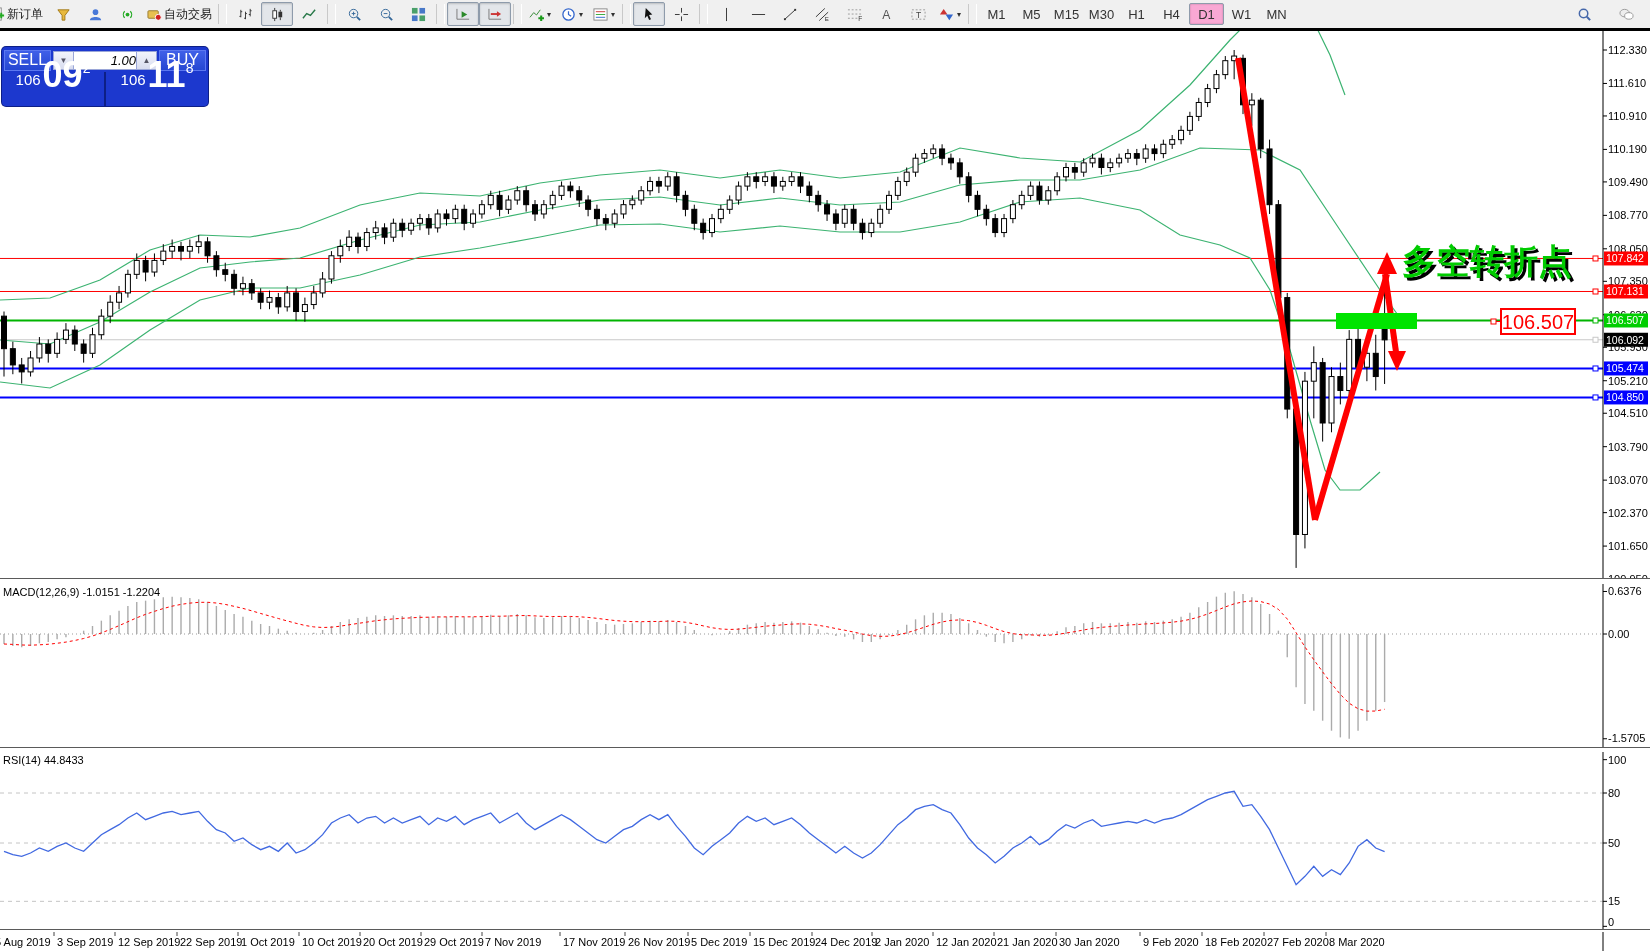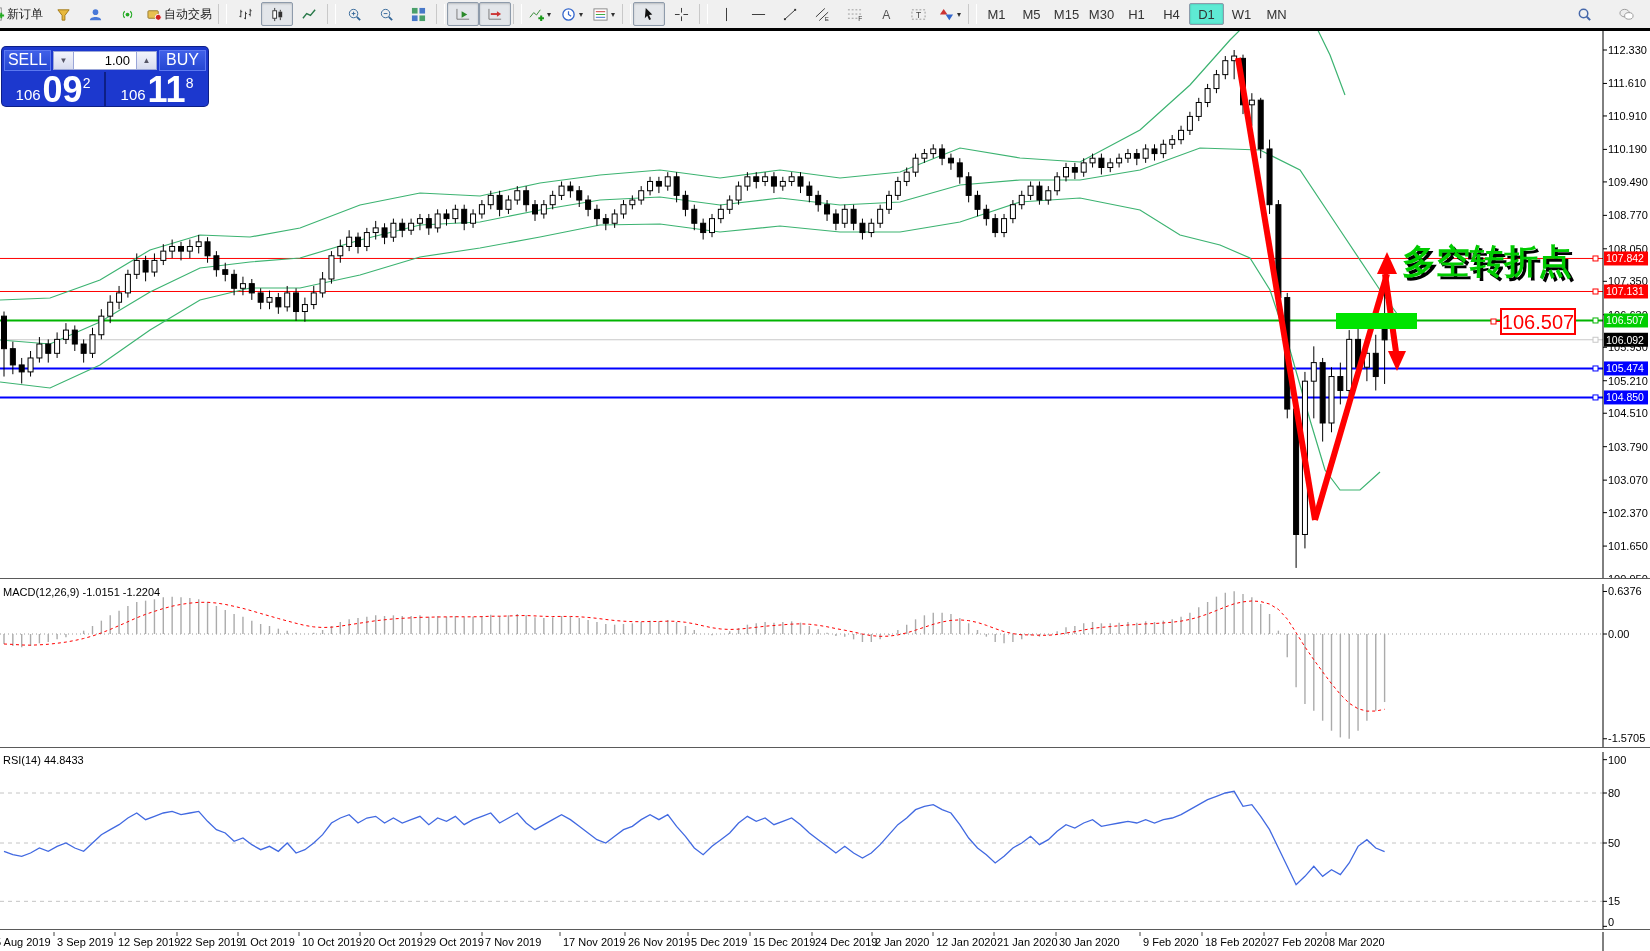--- a/index.html
+++ b/index.html
@@ -10,42 +10,42 @@
     display:flex;align-items:center;overflow:hidden;}
   .tb-group{display:flex;align-items:center;height:100%;}
   .tb-sep{width:7px;height:20px;border-left:1px solid #c9c9c9;border-right:1px solid #ffffff;margin:0 2px;}
   .tb-btn{height:22px;min-width:24px;padding:0 3px;display:flex;align-items:center;justify-content:center;
     border:1px solid transparent;border-radius:2px;cursor:default;gap:2px;}
   .tb-btn.pressed{border:1px solid #8e9bab;background:#e3e6ea;box-shadow:inset 0 1px 2px rgba(0,0,0,.18);}
   .tb-label{font-size:12px;color:#222;white-space:nowrap;}
   .tb-dd{font-size:8px;color:#333;margin-left:1px;}
   .tb-tf{height:20px;min-width:27px;padding:0 3px;display:flex;align-items:center;justify-content:center;
     font-size:13px;color:#333;border:1px solid transparent;border-radius:2px;}
-  .tb-tf.pressed{border:1px solid #8e9bab;background:#5eead4;box-shadow:inset 0 0 2px rgba(0,0,0,.25);}
+  .tb-tf.pressed{border:1px solid #8e9bab;background:#f9a8d4;box-shadow:inset 0 0 2px rgba(0,0,0,.25);}
   .tb-right{margin-left:auto;display:flex;align-items:center;padding-right:8px;gap:10px;}
   .clip-first{margin-left:-14px;}
   #top-border{position:absolute;left:0;top:28px;width:1650px;height:3px;background:#000;}
   
   .panel{position:absolute;left:0;background:#fff;}
   .divider{position:absolute;left:0;width:1650px;background:#fff;border-top:1px solid #5a5a5a;border-bottom:1px solid #5a5a5a;}
   #chart-title{position:absolute;left:8px;top:34px;font-size:12px;color:#1a1a1a;display:flex;gap:10px;align-items:center;}
   #chart-title .tri{color:#000;font-size:9px;}
   
   #trade-panel{position:absolute;left:2px;top:47px;width:206px;height:59px;background:#1c38ce;
     border-radius:4px;box-shadow:0 0 0 1px #0d1f86;}
   #tp-row1{display:flex;align-items:center;height:22px;padding:2px 2px 0 2px;gap:2px;}
   .tp-btn{flex:0 0 45px;height:19px;background:linear-gradient(#4060e8,#2446d2);color:#fff;font-size:16px;
     display:flex;align-items:center;justify-content:center;border-radius:0;border:1px solid #5c78f0;}
   #tp-spin{flex:1;display:flex;height:19px;}
   .tp-spin-btn{width:19px;background:linear-gradient(#f2f4fb,#d8dcef);border:1px solid #9aa6d8;color:#556;
     font-size:8px;display:flex;align-items:center;justify-content:center;}
   #tp-vol{flex:1;background:#fff;border-top:1px solid #9aa6d8;border-bottom:1px solid #9aa6d8;
-    font-size:13px;color:#000;display:flex;align-items:center;justify-content:flex-end;padding-right:6px;}
+    font-size:13px;color:#000;display:flex;align-items:center;justify-content:flex-end;padding-right:0;font-style:italic;}
   #tp-row2{display:flex;height:34px;margin-top:1px;}
-  .tp-price{flex:1;display:flex;align-items:flex-end;justify-content:center;color:#fff;padding-bottom:1px;}
+  .tp-price{flex:1;display:flex;align-items:flex-end;justify-content:center;color:#fff;padding-bottom:16px;}
   .tp-price .pfx{font-size:15px;margin-right:2px;margin-bottom:2px;}
   .tp-price .big{font-size:36px;line-height:30px;font-weight:700;}
   .tp-price .sup{font-size:14px;margin-bottom:14px;}
   #tp-div{width:2px;background:#0d1f86;}
   svg text{font-family:"Liberation Sans","DejaVu Sans",sans-serif;}
 </style>
 </head>
 <body>
 <div id="root">
 

